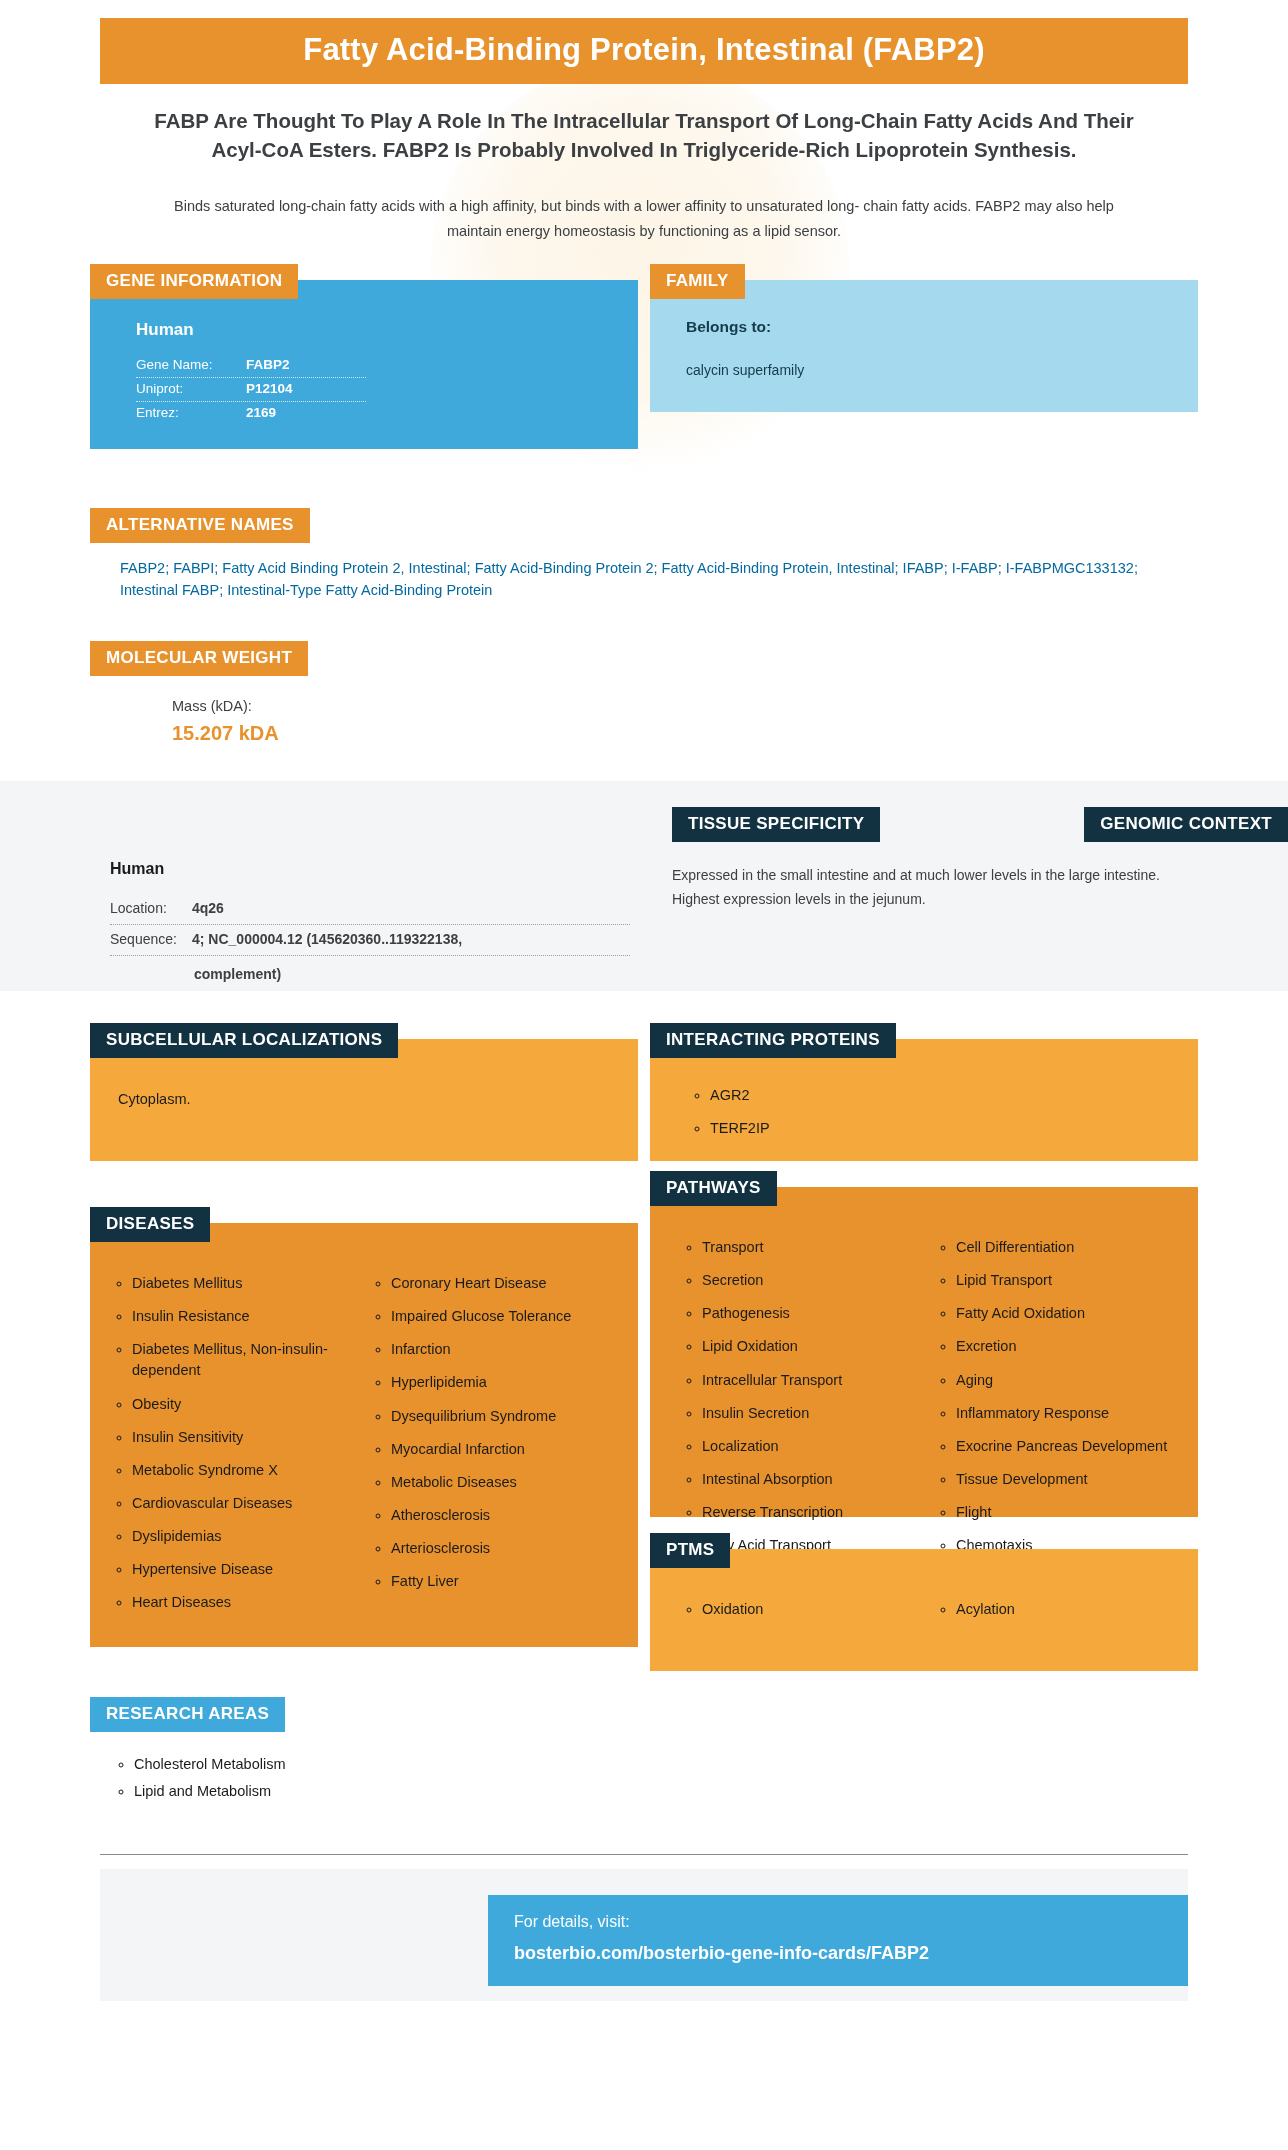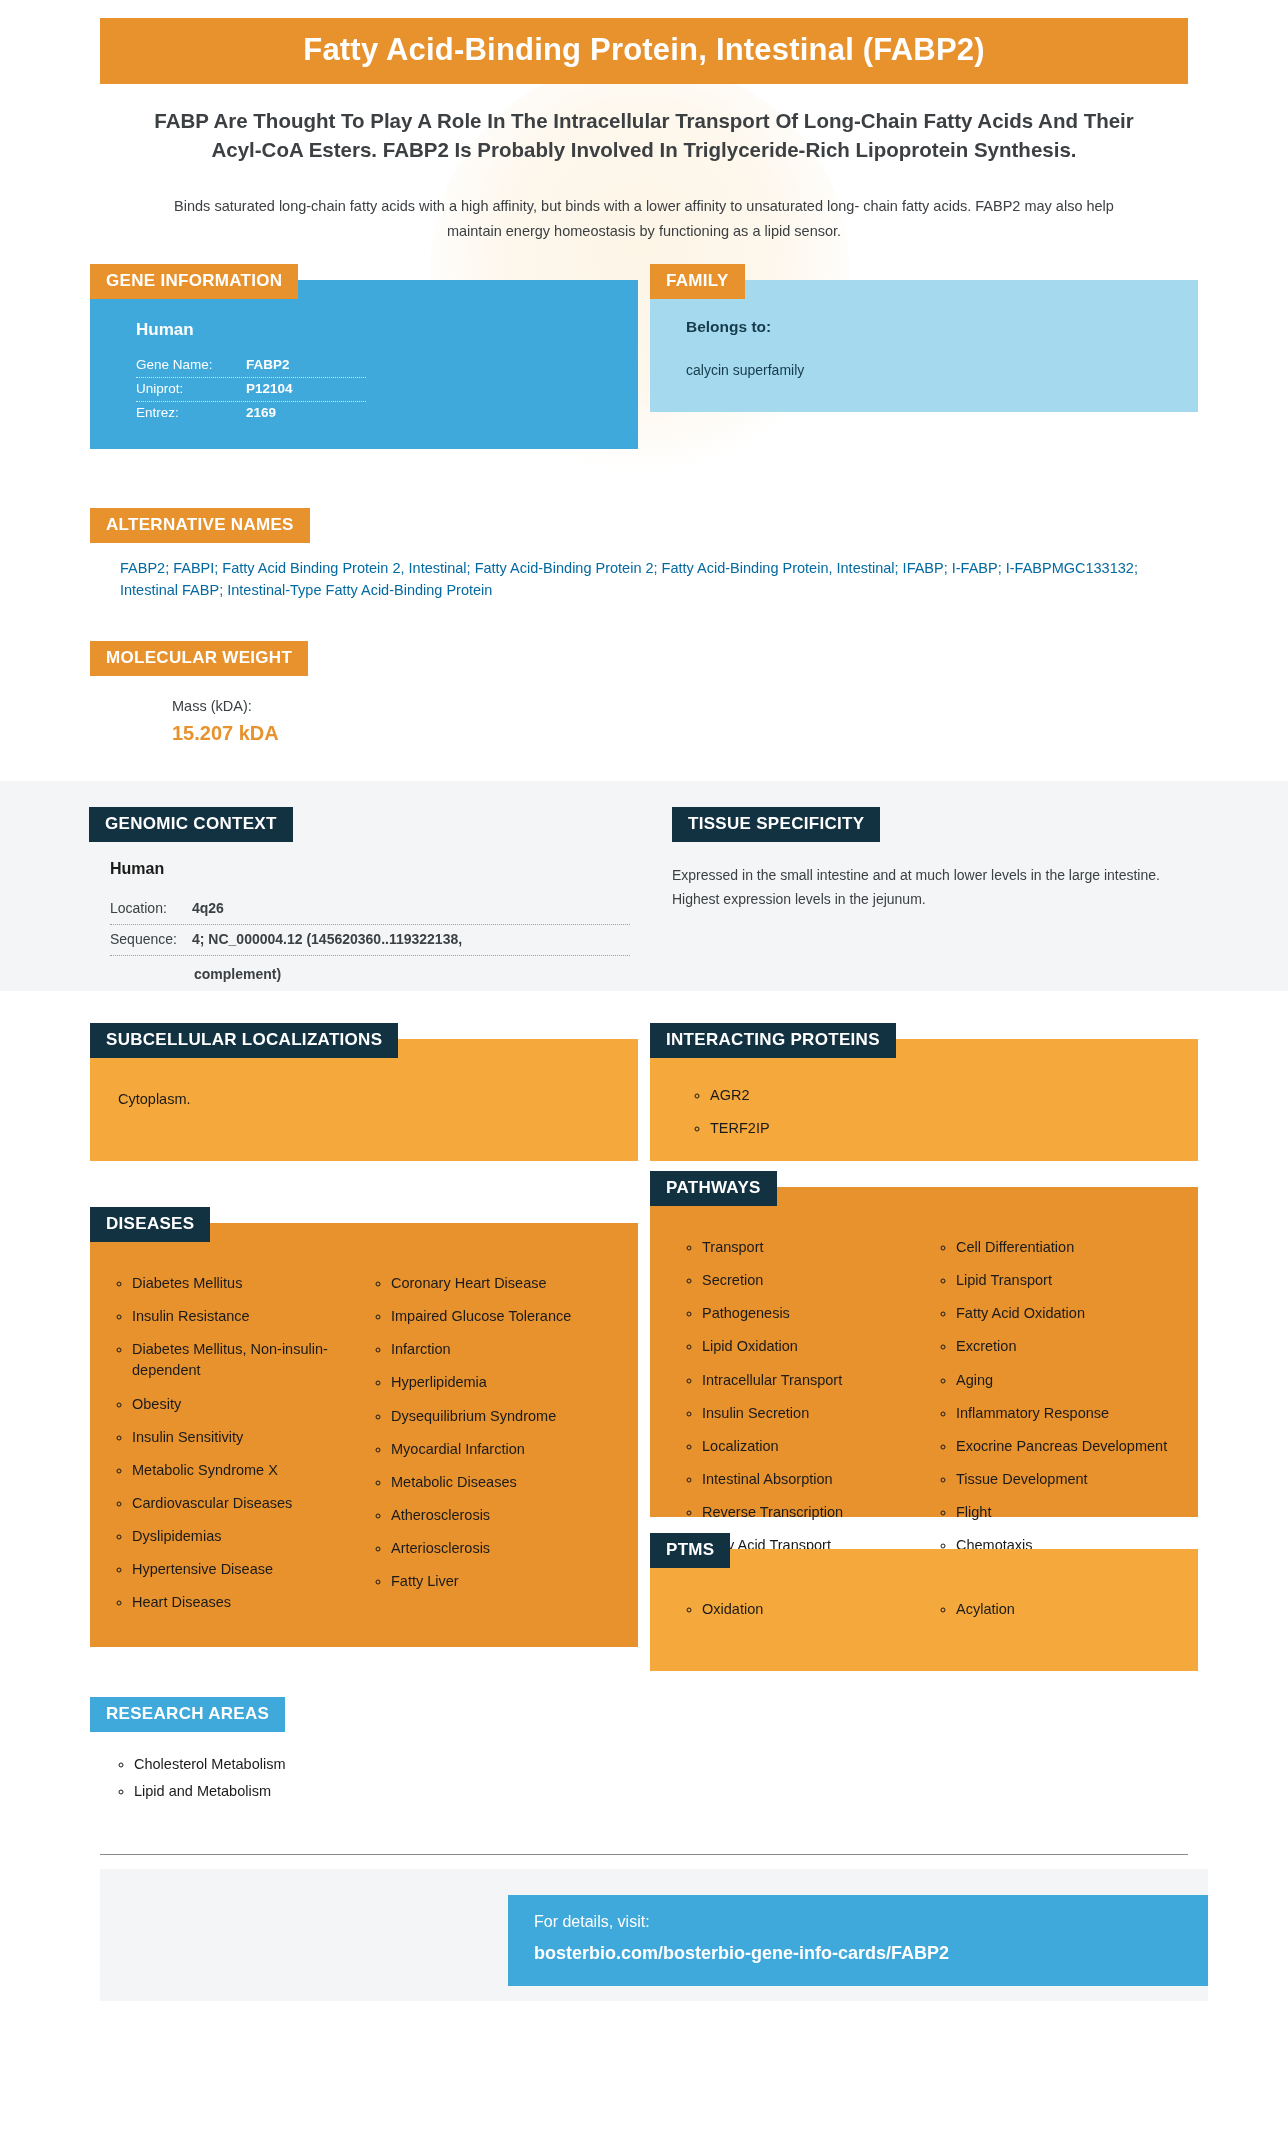--- a/index.html
+++ b/index.html
@@ -156,21 +156,21 @@
   .two-col { column-count: 2; column-gap: 30px; }
 
   .research-list { margin: 22px 0 0 100px; }
   .research-list ul.dot li { margin-bottom: 6px; }
 
   .footer-rule {
     margin: 0 100px;
     border-top: 1px solid #8a8a8a;
   }
   .footer-box {
-    margin: 14px 80px 0 100px;
+    margin: 14px 100px 0 100px;
     background: #f4f5f6;
     height: 132px;
     position: relative;
   }
   .footer-cta {
     position: absolute;
     right: 0; top: 26px;
     width: 700px;
     background: #3fa9db;
     color: #ffffff;
@@ -232,21 +232,21 @@
 
     <div style="margin-top:40px; padding-left:90px;">
       <span class="chip chip-orange">MOLECULAR WEIGHT</span>
     </div>
     <div class="mw-body">
       <div class="mw-label">Mass (kDA):</div>
       <div class="mw-value">15.207 kDA</div>
     </div>
 
     <div class="grey-band" style="margin-top:36px; height:210px;">
-      <div style="padding-left:89px;">
+      <div style="padding-left:89px;text-align:right;">
         <span class="chip chip-dark">GENOMIC CONTEXT</span>
       </div>
       <div class="gc-inner">
         <div class="gc-org">Human</div>
         <div class="gc-line">
           <span class="k">Location:</span>
           <span class="v">4q26</span>
         </div>
         <div class="gc-line">
           <span class="k">Sequence:</span>

